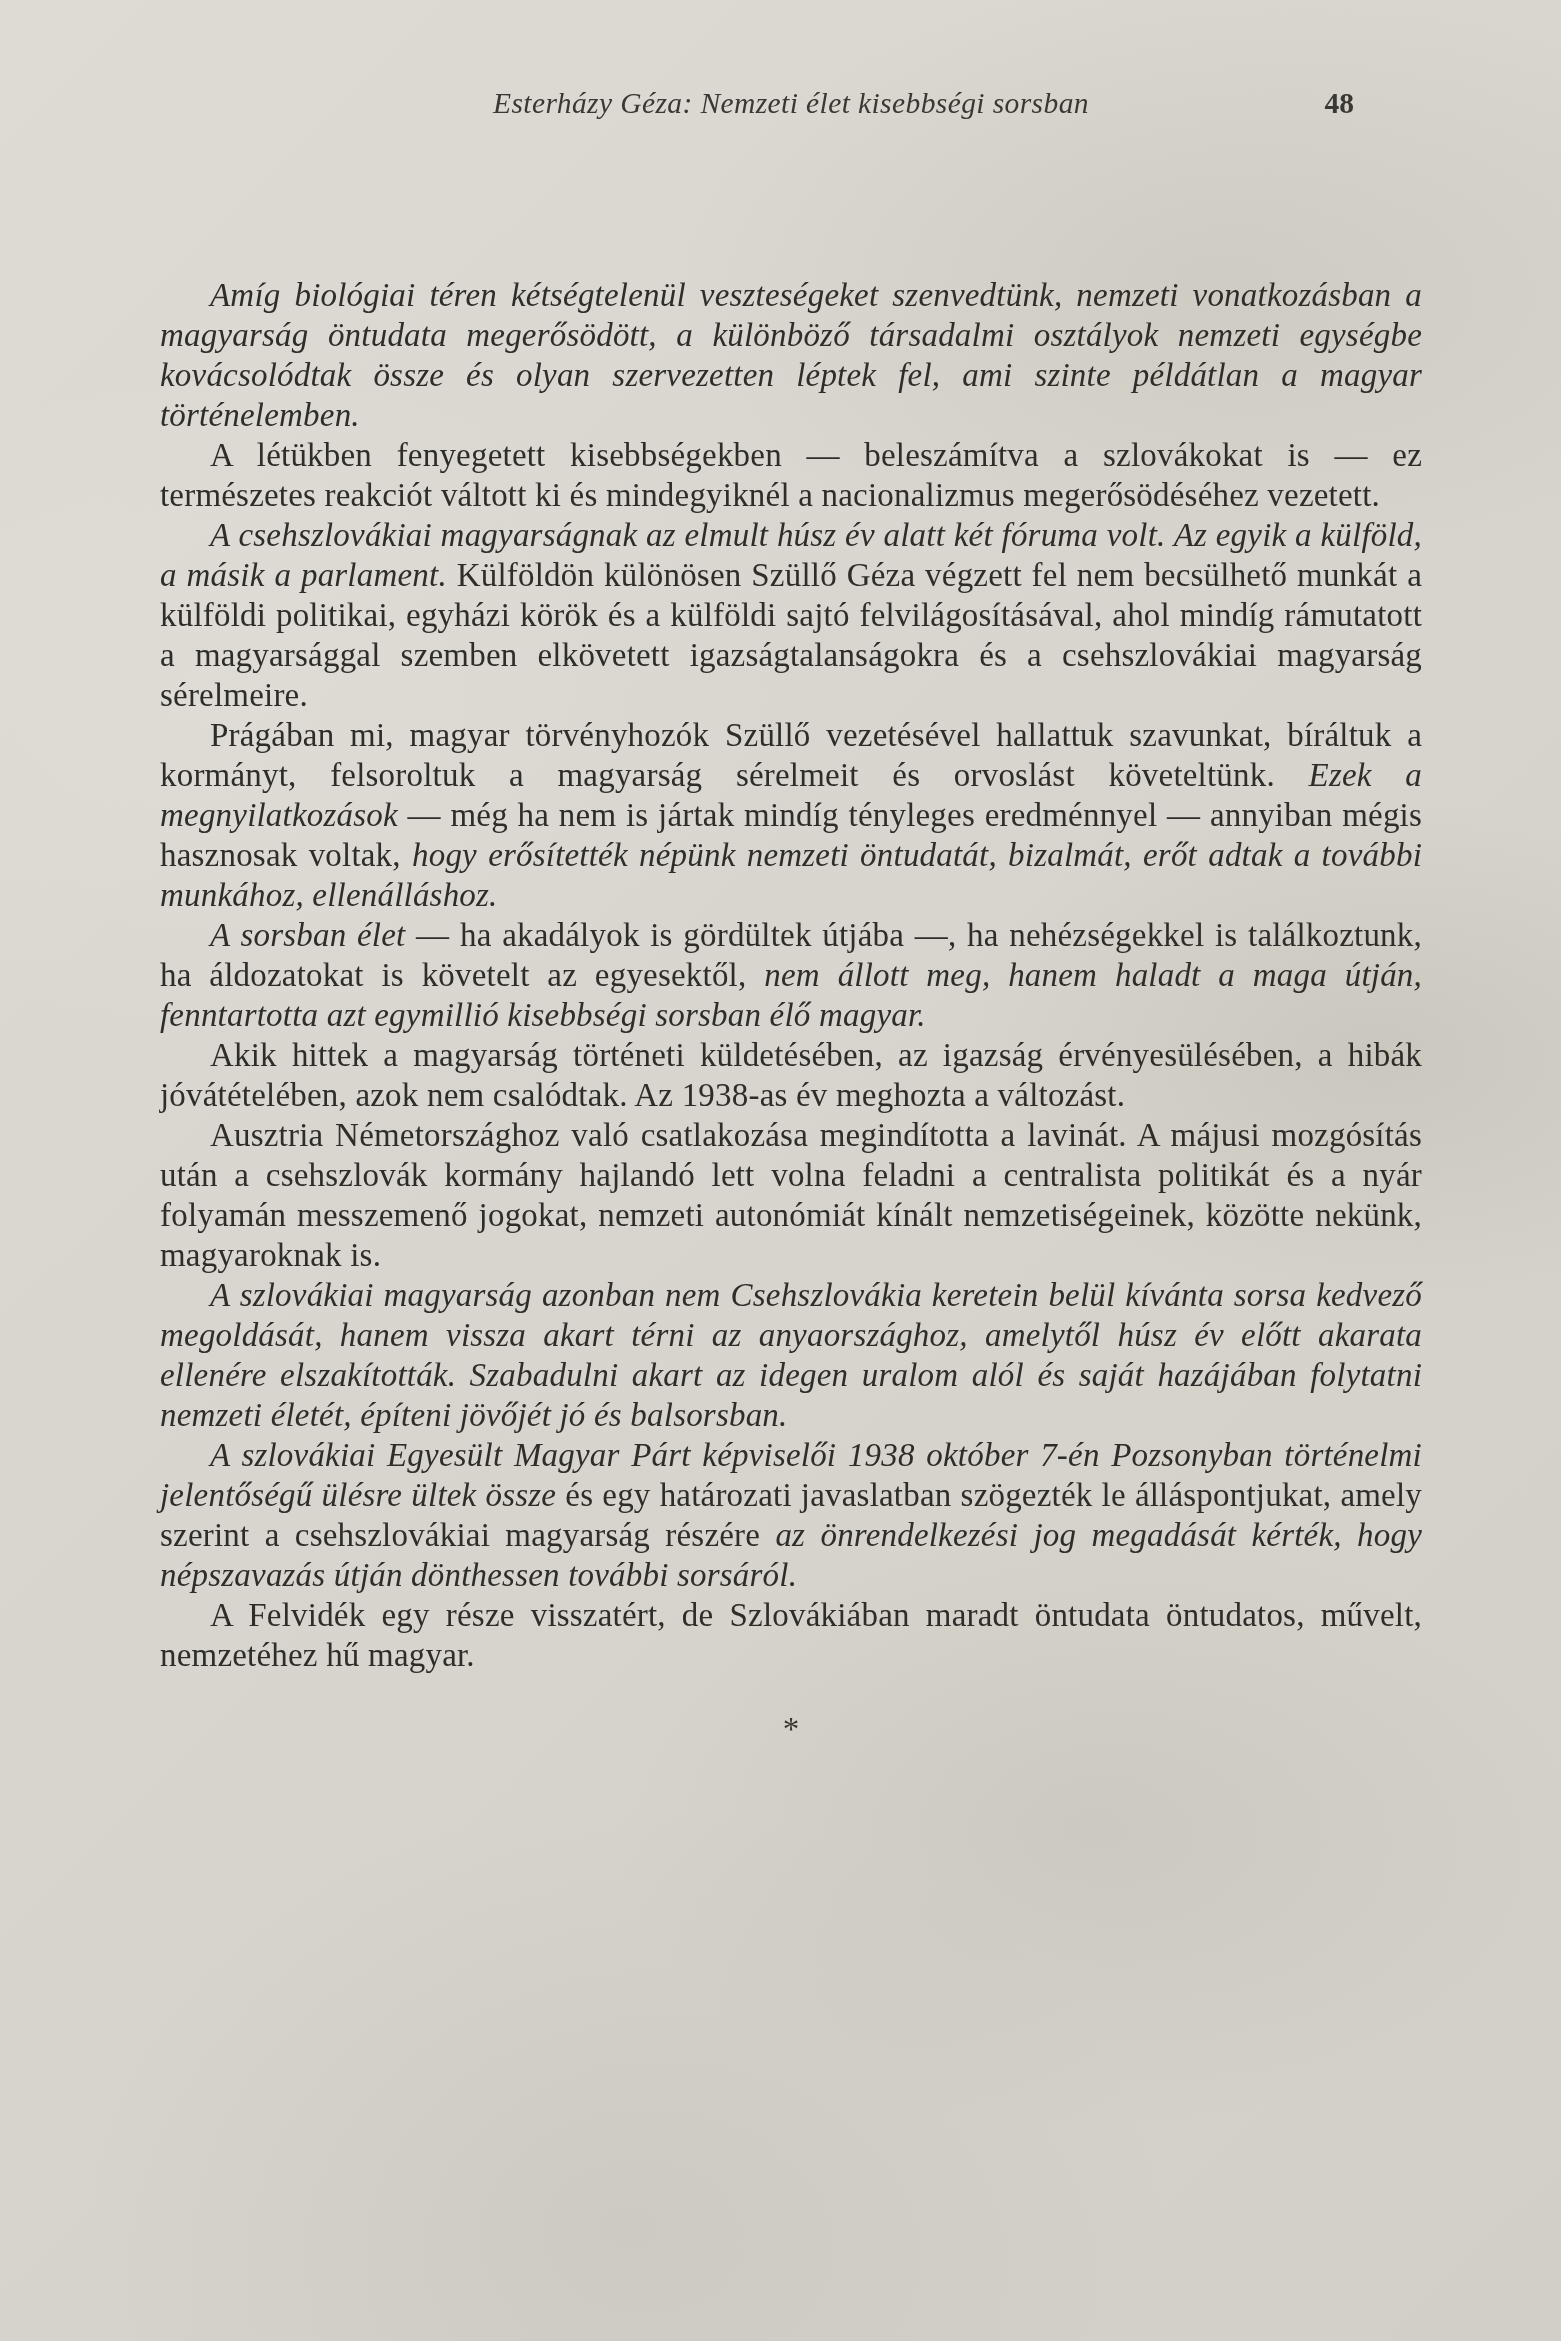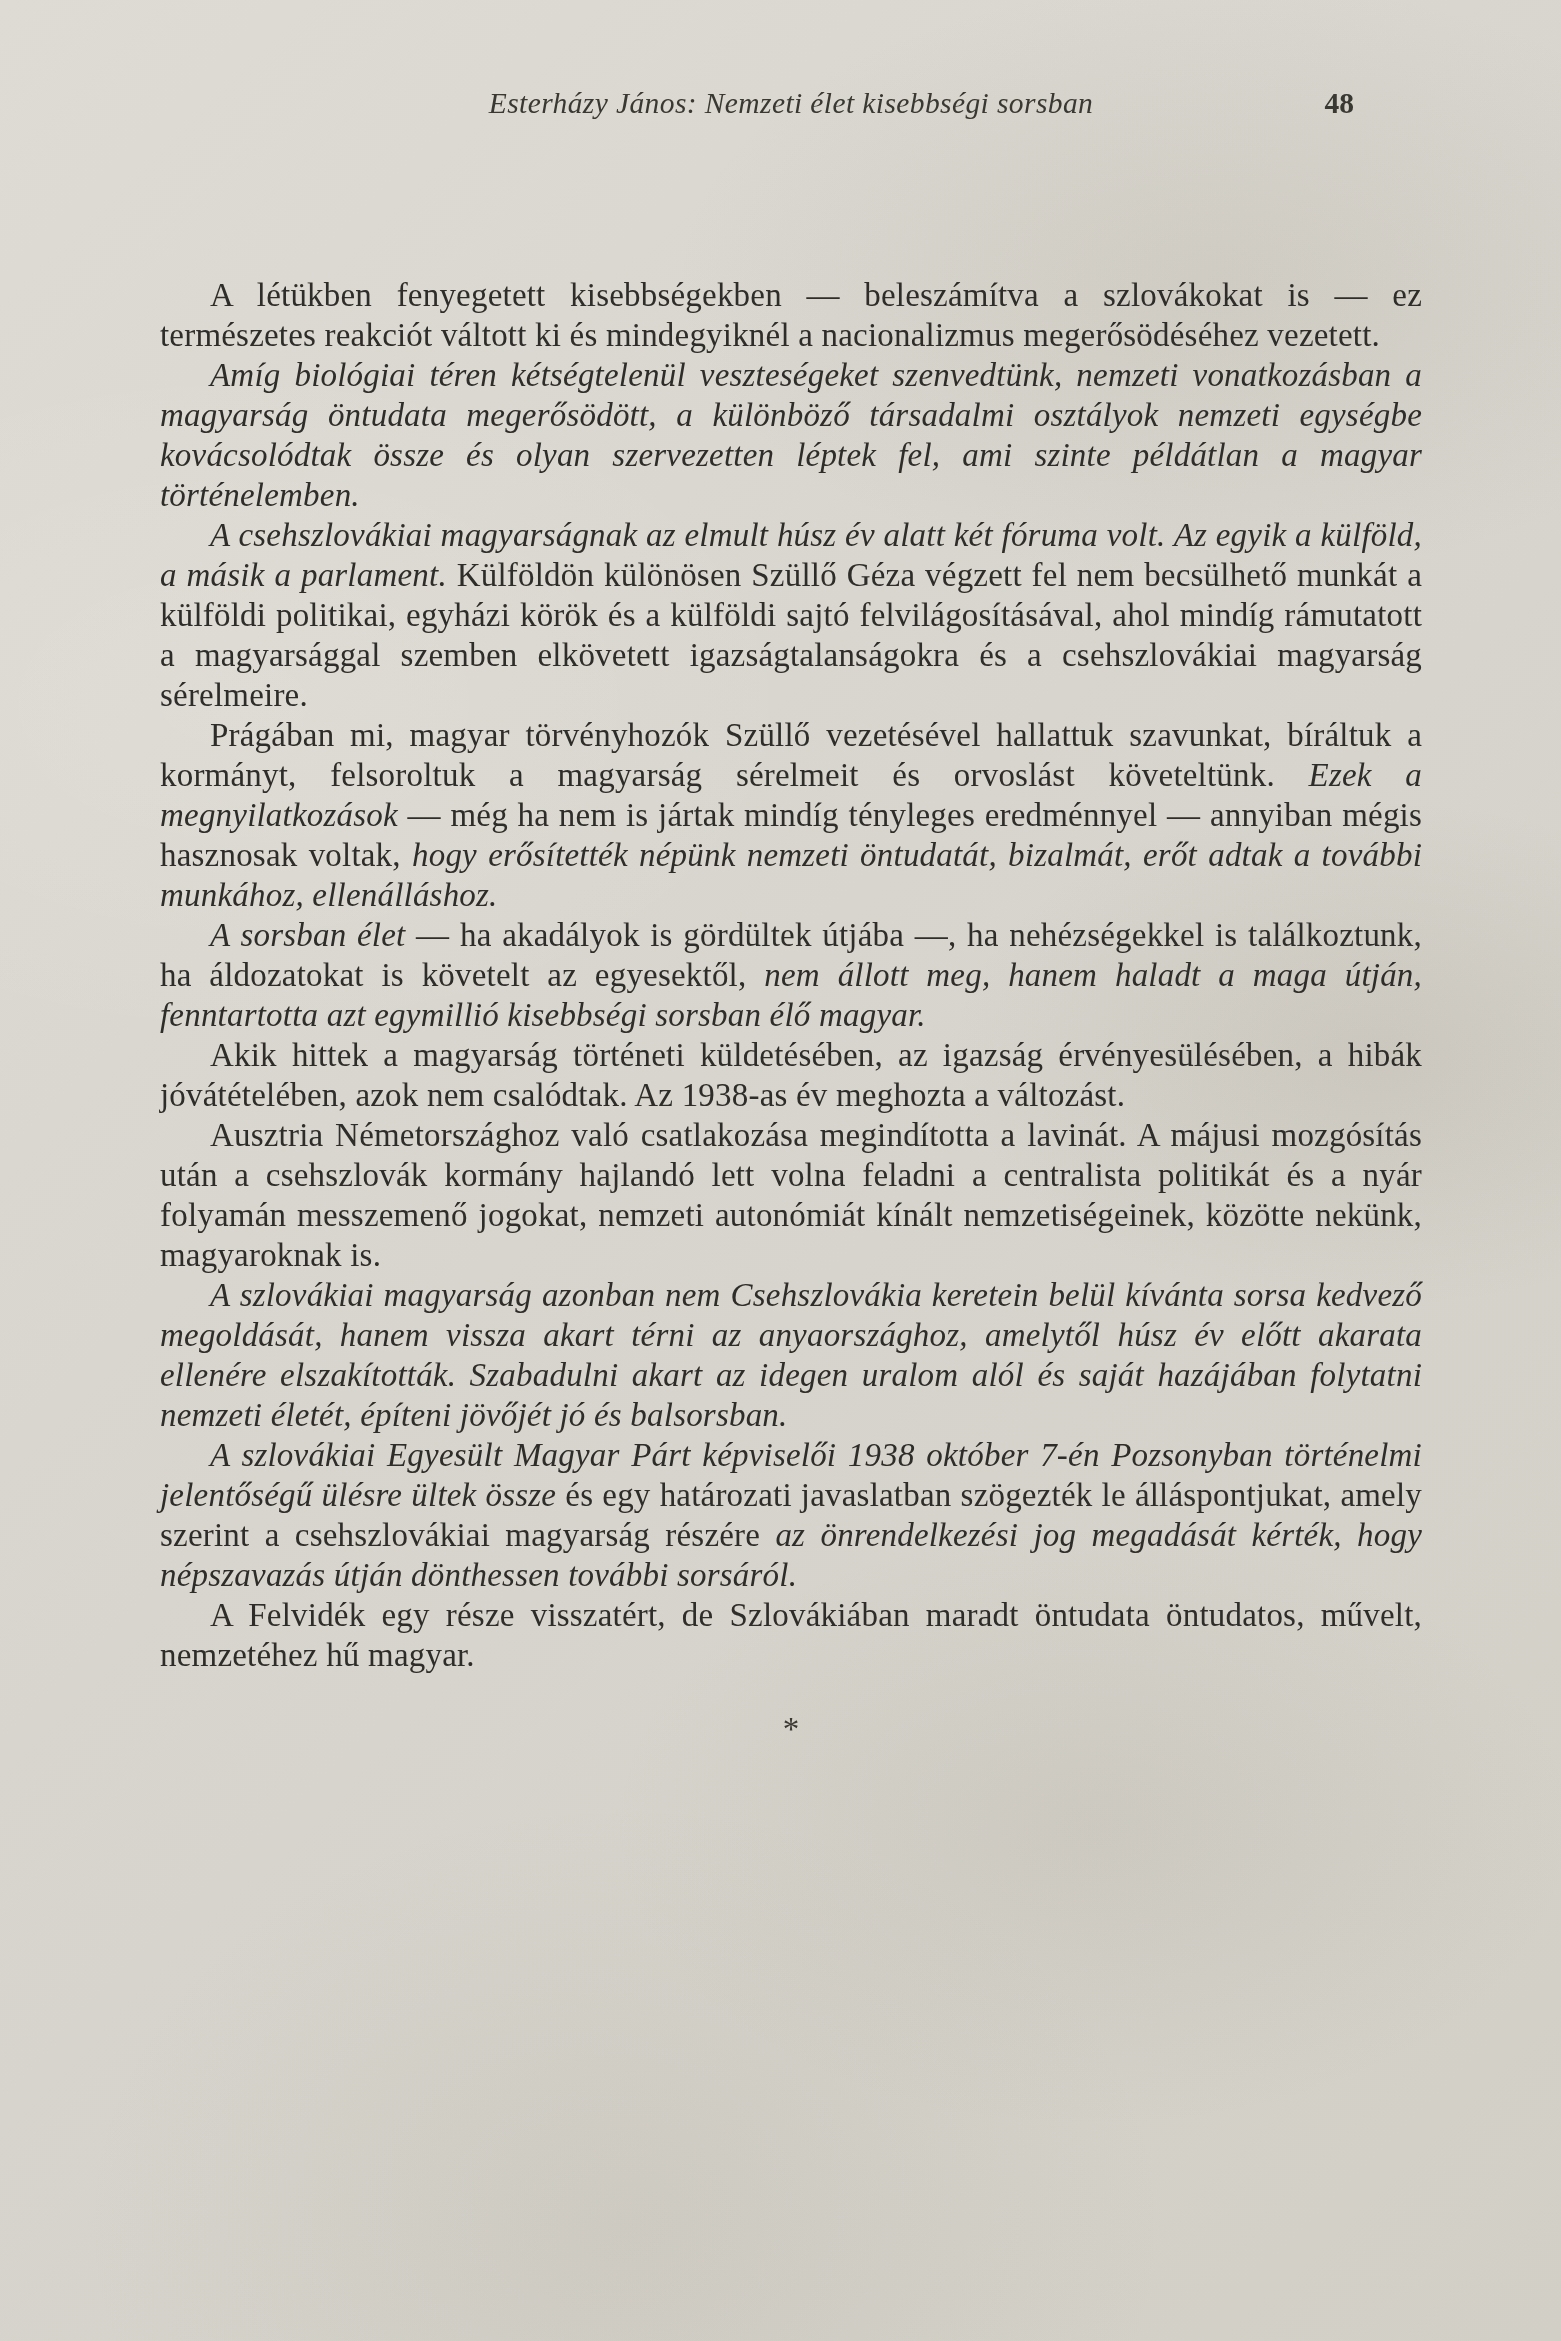--- a/index.html
+++ b/index.html
@@ -63,27 +63,27 @@
     text-align: center;
     font-size: 33px;
     color: var(--ink-soft);
   }
 </style>
 </head>
 <body>
 
 <div class="page">
   <div class="header">
-    <span class="header-title">Esterházy János: Nemzeti élet kisebbségi sorsban</span>
+    <span class="header-title">Esterházy Géza: Nemzeti élet kisebbségi sorsban</span>
     <span class="page-number">48</span>
   </div>
 
   <div class="body-text">
+      <p class="para"><span class="it">Amíg biológiai téren kétségtelenül veszteségeket szenvedtünk, nemzeti vonatkozásban a magyarság öntudata megerősödött, a különböző társadalmi osztályok nemzeti egységbe kovácsolódtak össze és olyan szervezetten léptek fel, ami szinte példátlan a magyar történelemben.</span></p>
       <p class="para"><span>A létükben fenyegetett kisebbségekben — beleszámítva a szlovákokat is — ez természetes reakciót váltott ki és mindegyiknél a nacionalizmus megerősödéséhez vezetett.</span></p>
-      <p class="para"><span class="it">Amíg biológiai téren kétségtelenül veszteségeket szenvedtünk, nemzeti vonatkozásban a magyarság öntudata megerősödött, a különböző társadalmi osztályok nemzeti egységbe kovácsolódtak össze és olyan szervezetten léptek fel, ami szinte példátlan a magyar történelemben.</span></p>
       <p class="para"><span class="it">A csehszlovákiai magyarságnak az elmult húsz év alatt két fóruma volt. Az egyik a külföld, a másik a parlament. </span><span>Külföldön különösen Szüllő Géza végzett fel nem becsülhető munkát a külföldi politikai, egyházi körök és a külföldi sajtó felvilágosításával, ahol mindíg rámutatott a magyarsággal szemben elkövetett igazságtalanságokra és a csehszlovákiai magyarság sérelmeire.</span></p>
       <p class="para"><span>Prágában mi, magyar törvényhozók Szüllő vezetésével hallattuk szavunkat, bíráltuk a kormányt, felsoroltuk a magyarság sérelmeit és orvoslást követeltünk. </span><span class="it">Ezek a megnyilatkozások </span><span>— még ha nem is jártak mindíg tényleges eredménnyel — annyiban mégis hasznosak voltak, </span><span class="it">hogy erősítették népünk nemzeti öntudatát, bizalmát, erőt adtak a további munkához, ellenálláshoz.</span></p>
       <p class="para"><span class="it">A sorsban élet </span><span>— ha akadályok is gördültek útjába —, ha nehézségekkel is találkoztunk, ha áldozatokat is követelt az egyesektől, </span><span class="it">nem állott meg, hanem haladt a maga útján, fenntartotta azt egymillió kisebbségi sorsban élő magyar.</span></p>
       <p class="para"><span>Akik hittek a magyarság történeti küldetésében, az igazság érvényesülésében, a hibák jóvátételében, azok nem csalódtak. Az 1938-as év meghozta a változást.</span></p>
       <p class="para"><span>Ausztria Németországhoz való csatlakozása megindította a lavinát. A májusi mozgósítás után a csehszlovák kormány hajlandó lett volna feladni a centralista politikát és a nyár folyamán messzemenő jogokat, nemzeti autonómiát kínált nemzetiségeinek, közötte nekünk, magyaroknak is.</span></p>
       <p class="para"><span class="it">A szlovákiai magyarság azonban nem Csehszlovákia keretein belül kívánta sorsa kedvező megoldását, hanem vissza akart térni az anyaországhoz, amelytől húsz év előtt akarata ellenére elszakították. Szabadulni akart az idegen uralom alól és saját hazájában folytatni nemzeti életét, építeni jövőjét jó és balsorsban.</span></p>
       <p class="para"><span class="it">A szlovákiai Egyesült Magyar Párt képviselői 1938 október 7-én Pozsonyban történelmi jelentőségű ülésre ültek össze </span><span>és egy határozati javaslatban szögezték le álláspontjukat, amely szerint a csehszlovákiai magyarság részére </span><span class="it">az önrendelkezési jog megadását kérték, hogy népszavazás útján dönthessen további sorsáról.</span></p>
       <p class="para"><span>A Felvidék egy része visszatért, de Szlovákiában maradt öntudata öntudatos, művelt, nemzetéhez hű magyar.</span></p>
     </div>
 

